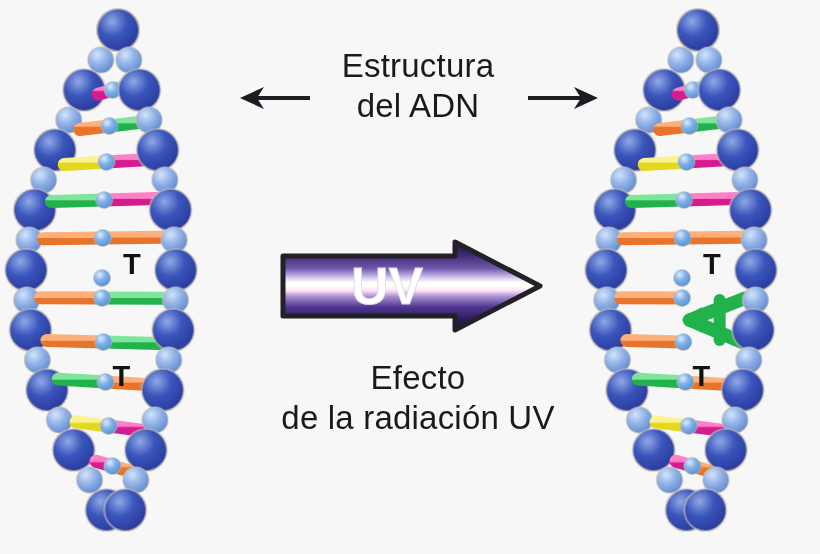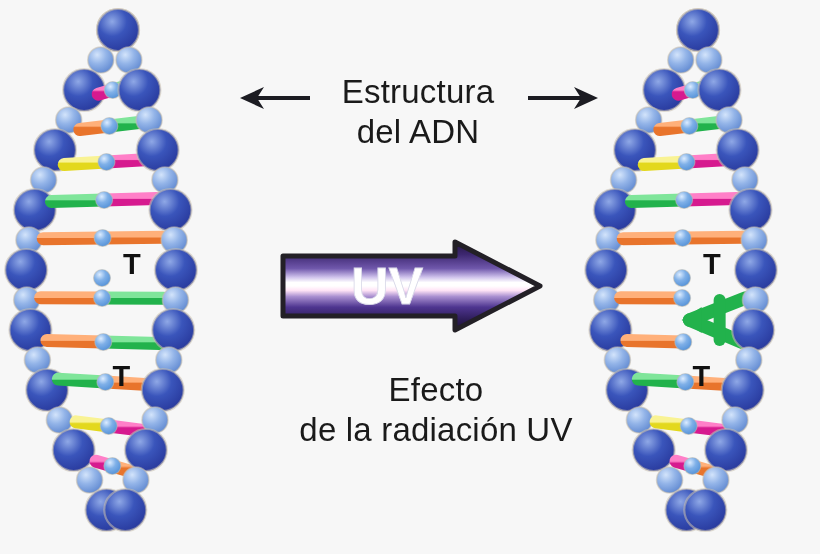--- a/index.html
+++ b/index.html
@@ -16,22 +16,22 @@
     position:absolute;
     text-align:center;
     color:#1a1a1a;
     font-family:"Liberation Sans", sans-serif;
     font-size:33px;
     line-height:40px;
     letter-spacing:.2px;
     white-space:pre-line;
     user-select:none;
   }
-  #title-label{left:258px;top:72px;width:320px;}
-  #effect-label{left:256px;top:358px;width:360px;margin-top:12px;}
+  #title-label{left:258px;top:46px;width:320px;}
+  #effect-label{left:238px;top:358px;width:360px;}
 </style>
 </head>
 <body>
 
 <div id="stage">
     <svg width="820" height="554" viewBox="0 0 820 554">
       <defs>
         <radialGradient id="gDark" cx="36%" cy="30%" r="78%">
           <stop offset="0%" stop-color="#8fa8e6"></stop>
           <stop offset="45%" stop-color="#3a55bb"></stop>

